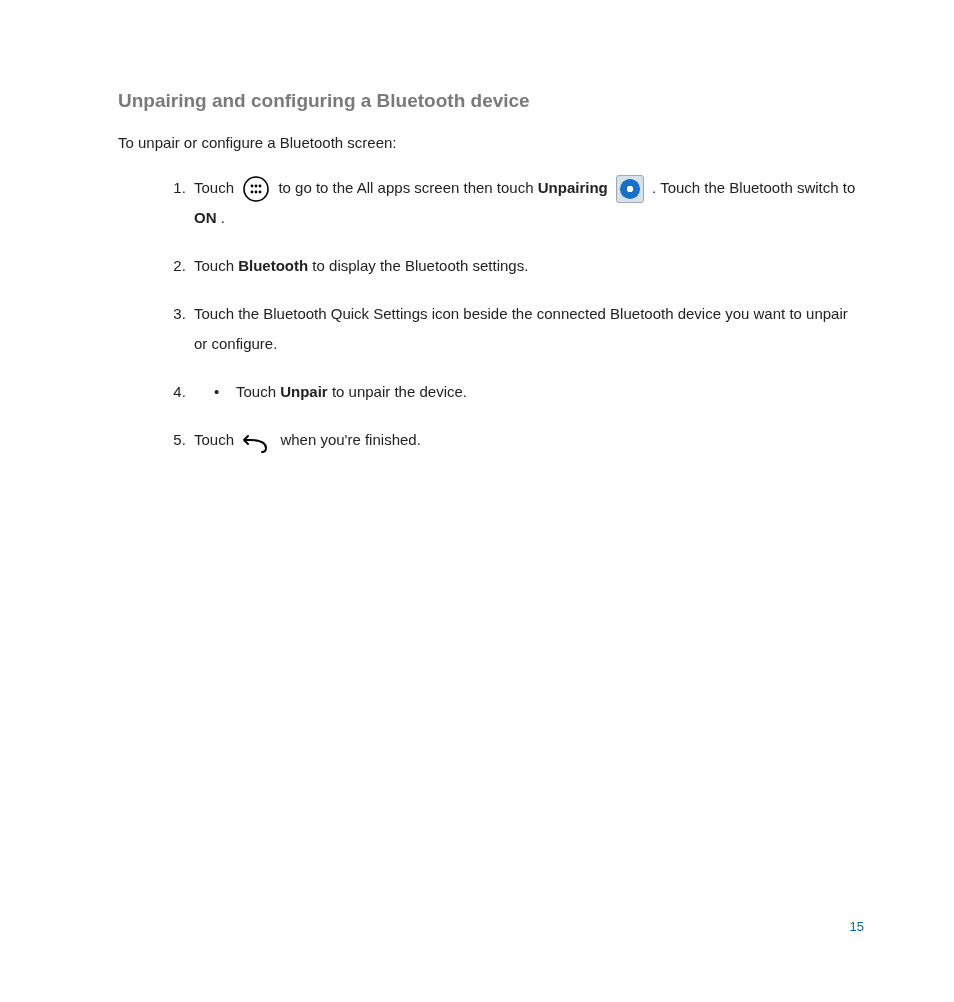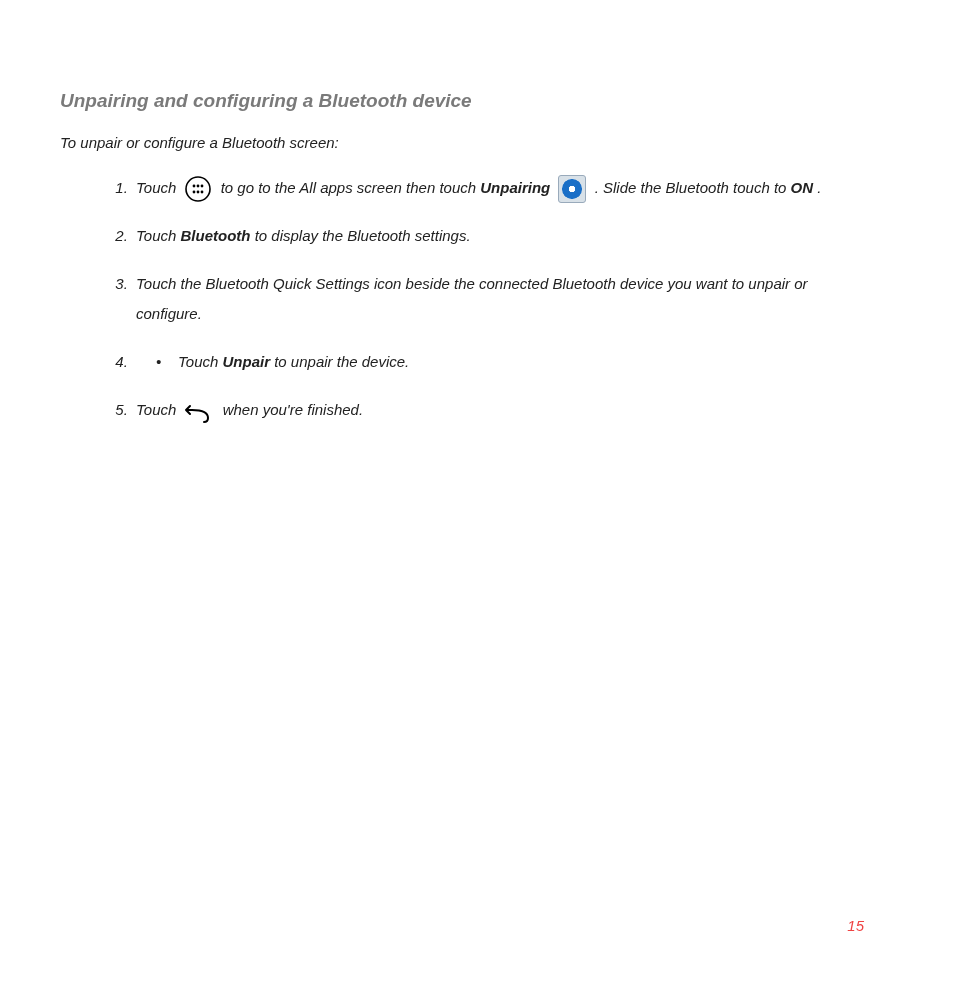--- a/index.html
+++ b/index.html
@@ -10,22 +10,21 @@
     color: #222;
     width: 954px;
     height: 1002px;
     position: relative;
   }
   .page {
     position: relative;
     width: 954px;
     height: 1002px;
     box-sizing: border-box;
-    padding: 90px 90px 0 60px;
-    font-style: italic;
+    padding: 90px 90px 0 118px;
   }
   .heading {
     font-size: 19px;
     font-weight: bold;
     color: #7a7a7a;
     margin: 0 0 22px 0;
   }
   .intro {
     font-size: 15px;
     color: #222;
@@ -95,22 +94,22 @@
   .icon-back {
     display: inline-block;
     vertical-align: middle;
     margin: 0 4px;
   }
   .icon-back svg { display:block; }
   .page-number {
     position: absolute;
     right: 90px;
     bottom: 68px;
-    font-size: 15px;
-    color: #ef4444;
+    font-size: 13px;
+    color: #0369a1;
   }
 </style>
 </head>
 <body>
 
 <div class="page">
 
   <h2 class="heading">Unpairing and configuring a Bluetooth device</h2>
 
   <p class="intro">To unpair or configure a Bluetooth screen:</p>
@@ -143,21 +142,21 @@
             <line x1="11" y1="18" x2="11" y2="21"></line>
             <line x1="1" y1="11" x2="4" y2="11"></line>
             <line x1="18" y1="11" x2="21" y2="11"></line>
             <line x1="4" y1="4" x2="6" y2="6"></line>
             <line x1="16" y1="16" x2="18" y2="18"></line>
             <line x1="4" y1="18" x2="6" y2="16"></line>
             <line x1="16" y1="6" x2="18" y2="4"></line>
           </g>
         </svg>
       </span>
-      <span> . Slide the Bluetooth touch to </span>
+      <span> . Touch the Bluetooth switch to </span>
       <b>ON</b>
       <span>.</span>
     </li>
 
     <li>
       <span>Touch </span>
       <b>Bluetooth</b>
       <span> to display the Bluetooth settings.</span>
     </li>
 

